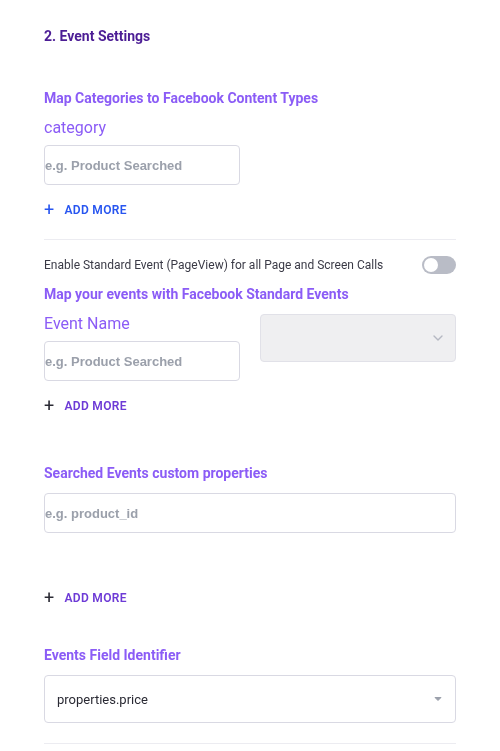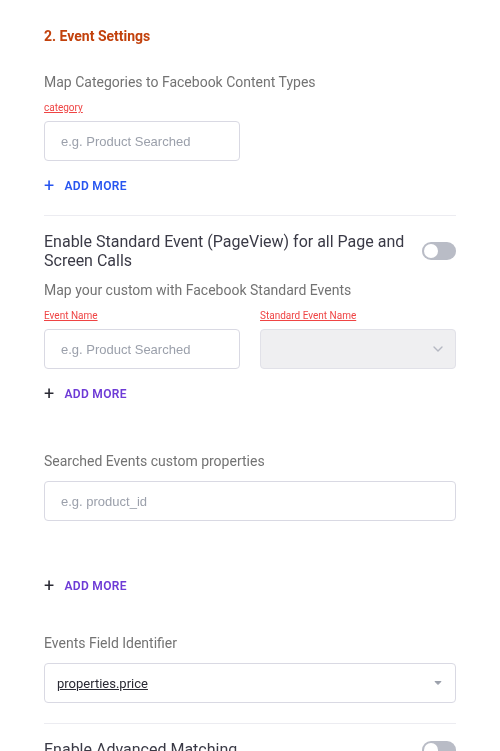--- a/index.html
+++ b/index.html
@@ -7,47 +7,47 @@
   body {
     font-family: -apple-system, BlinkMacSystemFont, "Segoe UI", Roboto, Helvetica, Arial, sans-serif;
     color: #2a2a34;
     background: #fff;
     padding: 28px 44px 24px 44px;
     font-size: 13px;
   }
   .section-title {
     font-weight: 700;
     font-size: 14px;
-    color: #c2410c;
-    margin-bottom: 30px;
+    color: #4c1d95;
+    margin-bottom: 46px;
   }
   .block-title {
-    font-weight: 400;
+    font-weight: 700;
     font-size: 14px;
-    color: #737373;
+    color: #8b5cf6;
     margin-bottom: 12px;
   }
   .row { display: flex; gap: 20px; }
   .col { flex: 1 1 0; display: flex; flex-direction: column; }
   .field-label {
-    font-size: 10px;
-    color: #ef4444;
+    font-size: 16px;
+    color: #8b5cf6;
     margin-bottom: 8px;
-    text-decoration: underline;
   }
   .input {
     width: 100%;
     height: 40px;
     border: 1px solid #d9d9e3;
     border-radius: 4px;
-    padding: 0 16px;
+    padding: 0 0;
     font-size: 13px;
     color: #2a2a34;
     background: #fff;
     outline: none;
+    font-weight: bold;
   }
   .input::placeholder { color: #9ba0ab; }
   .add-more {
     display: inline-flex;
     align-items: center;
     gap: 10px;
     margin-top: 16px;
     cursor: pointer;
     font-weight: 600;
     letter-spacing: 0.3px;
@@ -67,21 +67,21 @@
     margin: 20px 0 16px 0;
   }
   .toggle-row {
     display: flex;
     align-items: center;
     justify-content: space-between;
     gap: 12px;
     margin-bottom: 12px;
   }
   .toggle-text {
-    font-size: 16px;
+    font-size: 12px;
     color: #3a3a46;
   }
   .switch {
     position: relative;
     width: 34px;
     height: 18px;
     background: #b9bcc6;
     border-radius: 999px;
     flex: 0 0 auto;
     cursor: pointer;
@@ -90,31 +90,30 @@
     content: "";
     position: absolute;
     top: 2px; left: 2px;
     width: 14px; height: 14px;
     background: #fff;
     border-radius: 50%;
   }
   .select {
     position: relative;
     width: 100%;
-    height: 40px;
+    height: 48px;
     border: 1px solid #d9d9e3;
     border-radius: 4px;
     padding: 0 40px 0 12px;
     font-size: 13px;
     color: #2a2a34;
     background: #fff;
     display: flex;
     align-items: center;
     cursor: pointer;
-    text-decoration: underline;
   }
   .select.disabled {
     background: #efeff1;
     border-color: #e1e1e8;
     color: #9ba0ab;
   }
   .chevron {
     position: absolute;
     right: 12px;
     top: 50%;
@@ -151,28 +150,27 @@
 
 <div class="divider"></div>
 
 
 <div class="toggle-row">
   <div class="toggle-text">Enable Standard Event (PageView) for all Page and Screen Calls</div>
   <div class="switch"></div>
 </div>
 
 
-<div class="block-title">Map your custom with Facebook Standard Events</div>
+<div class="block-title">Map your events with Facebook Standard Events</div>
 <div class="row">
   <div class="col">
     <div class="field-label">Event Name</div>
     <input class="input" type="text" placeholder="e.g. Product Searched" style="">
   </div>
   <div class="col">
-    <div class="field-label">Standard Event Name</div>
     <div class="select disabled">
       <span></span>
       <span class="chevron">
         <svg width="10" height="10" viewBox="0 0 10 10">
             <path d="M1 3 L5 7 L9 3" fill="none" stroke-width="1.4" stroke-linecap="round" stroke-linejoin="round"></path>
           </svg>
       </span>
     </div>
   </div>
 </div>

